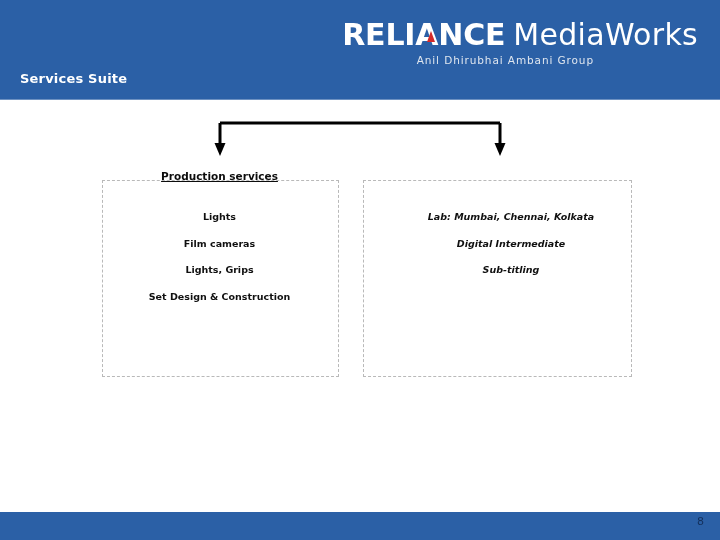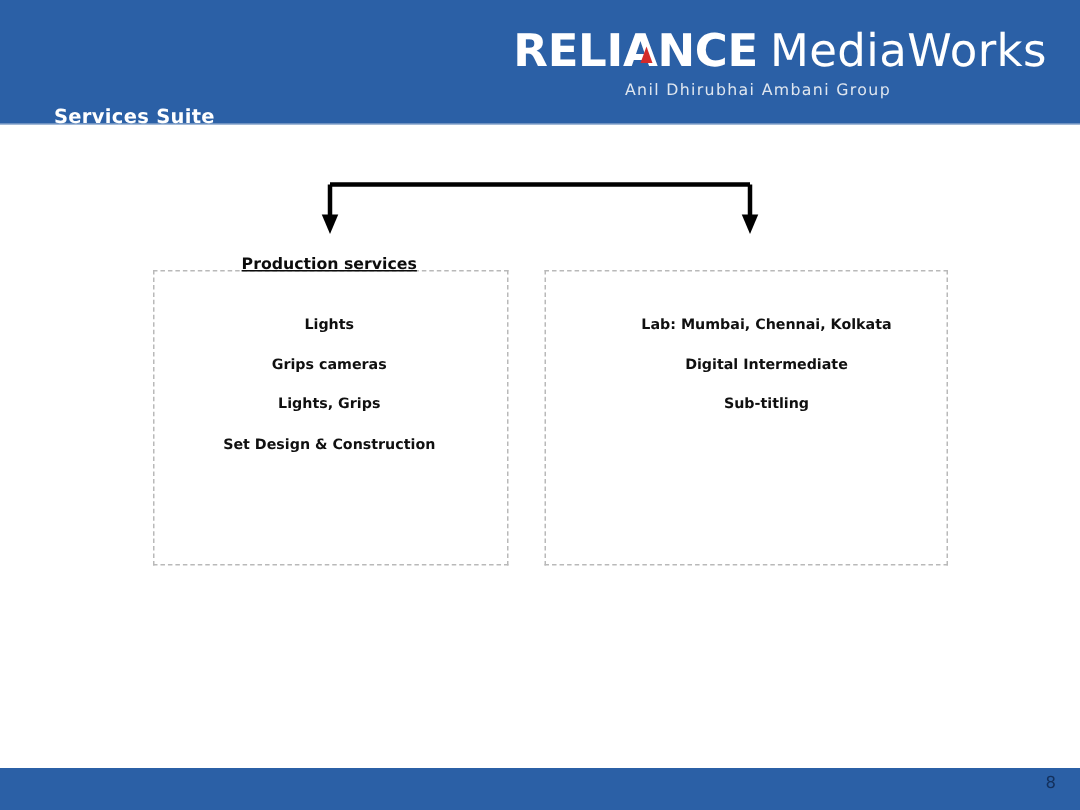--- a/index.html
+++ b/index.html
@@ -17,21 +17,21 @@
     background: #ffffff;
     overflow: hidden;
   }
 
   
   .header-band {
     position: absolute;
     left: 0;
     top: 0;
     width: 720px;
-    height: 83px;
+    height: 100px;
     background: #2b60a6;
   }
   .header-band::after {
     content: "";
     position: absolute;
     left: 0;
     bottom: 0;
     width: 100%;
     height: 1px;
     background: #e9edf3;
@@ -77,21 +77,21 @@
     font-family: "DejaVu Sans", sans-serif;
     font-size: 10.5px;
     color: #dfe6ef;
     letter-spacing: .9px;
     margin-top: 5px;
     margin-right: 104px;
     white-space: nowrap;
   }
   .slide-title {
     position: absolute;
-    left: 36px;
+    left: 20px;
     top: 71px;
     font-family: "DejaVu Sans", sans-serif;
     font-size: 13px;
     font-weight: bold;
     color: #ffffff;
     letter-spacing: .2px;
   }
 
   
   .canvas {
@@ -131,21 +131,21 @@
   }
   .heading-left  { left: 102px; width: 235px; }
   .heading-right { left: 363px; width: 267px; }
 
   .col-items {
     position: absolute;
     top: 110px;
     text-align: center;
   }
   .items-left  { left: 102px; width: 235px; }
-  .items-right { left: 363px; width: 296px; }
+  .items-right { left: 363px; width: 296px; font-style: italic; }
 
   .col-item {
     font-family: "DejaVu Sans", sans-serif;
     font-size: 9.5px;
     font-weight: bold;
     color: #101010;
     height: 26.5px;
     line-height: 13px;
     white-space: nowrap;
   }
@@ -193,21 +193,21 @@
       <polygon points="320,46 314.5,33 325.5,33" fill="#000"></polygon>
     </svg>
 
     <div class="column-box box-left"></div>
     <div class="column-box box-right"></div>
 
     <div class="col-heading heading-left">Production services</div>
 
     <div class="col-items items-left">
       <div class="col-item">Lights</div>
-      <div class="col-item">Grips cameras</div>
+      <div class="col-item">Film cameras</div>
       <div class="col-item">Lights, Grips</div>
       <div class="col-item">Set Design &amp; Construction</div>
     </div>
 
     <div class="col-items items-right">
       <div class="col-item">Lab: Mumbai, Chennai, Kolkata</div>
       <div class="col-item">Digital Intermediate</div>
       <div class="col-item">Sub-titling</div>
     </div>
 

